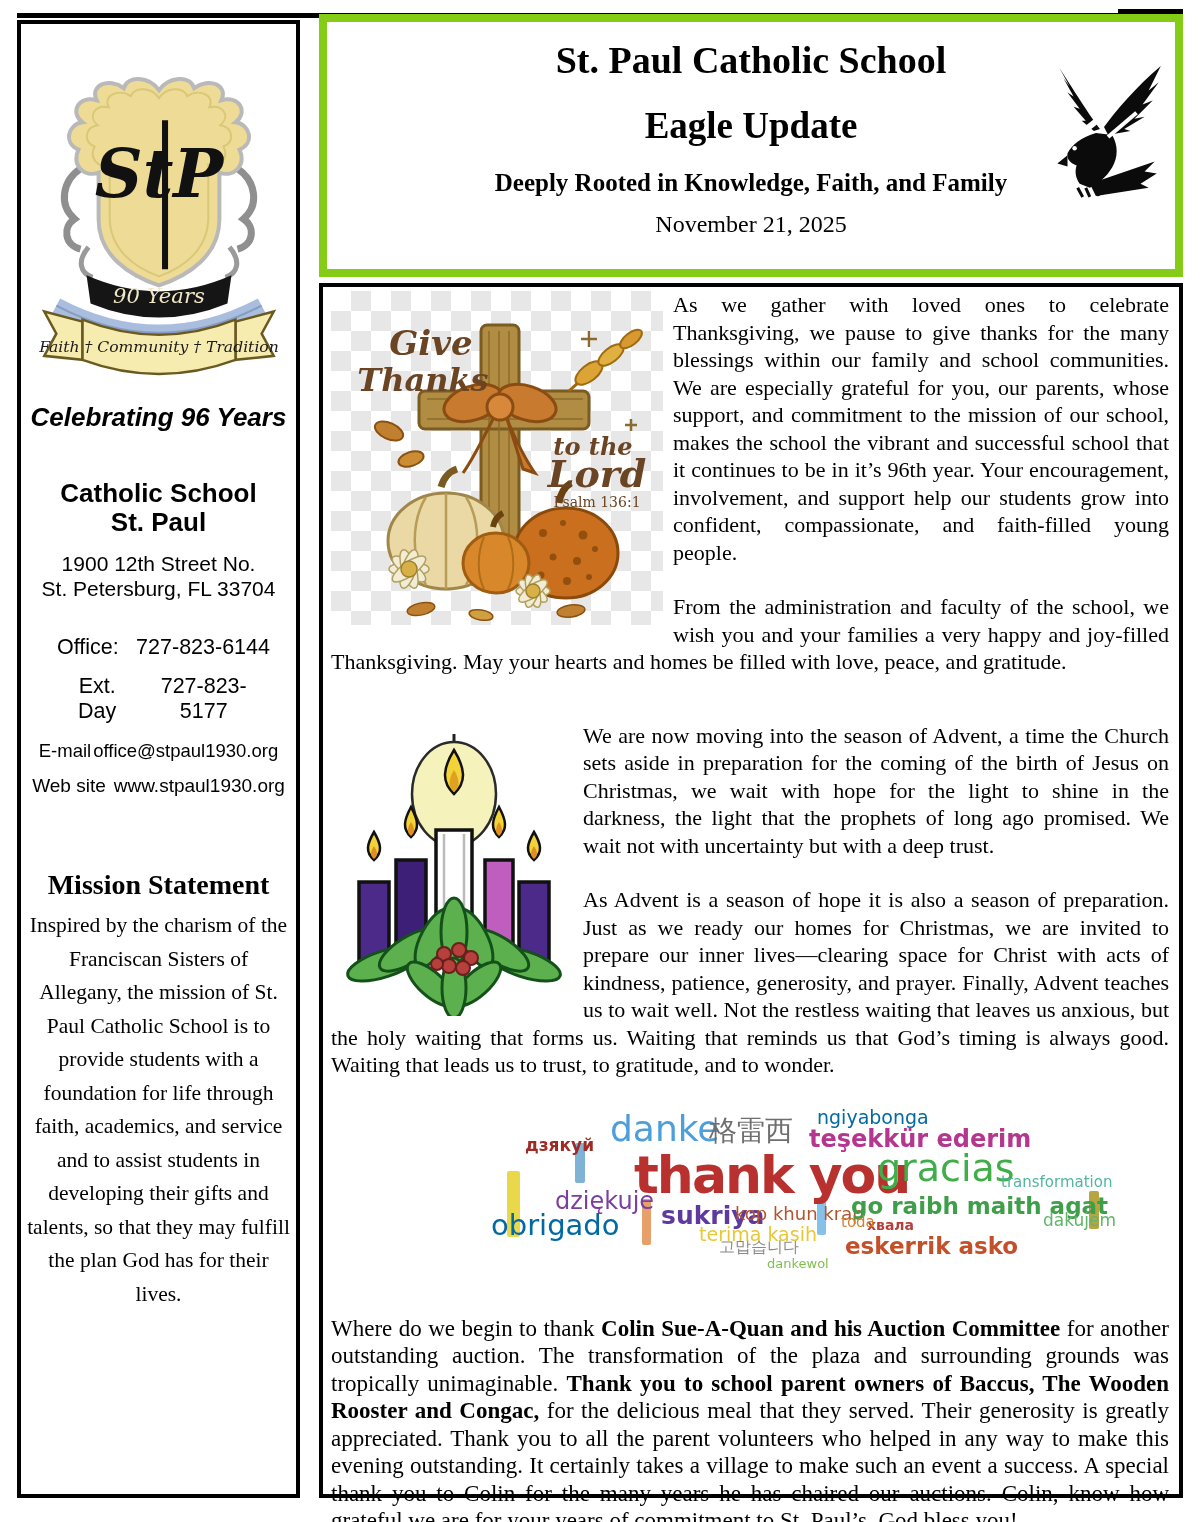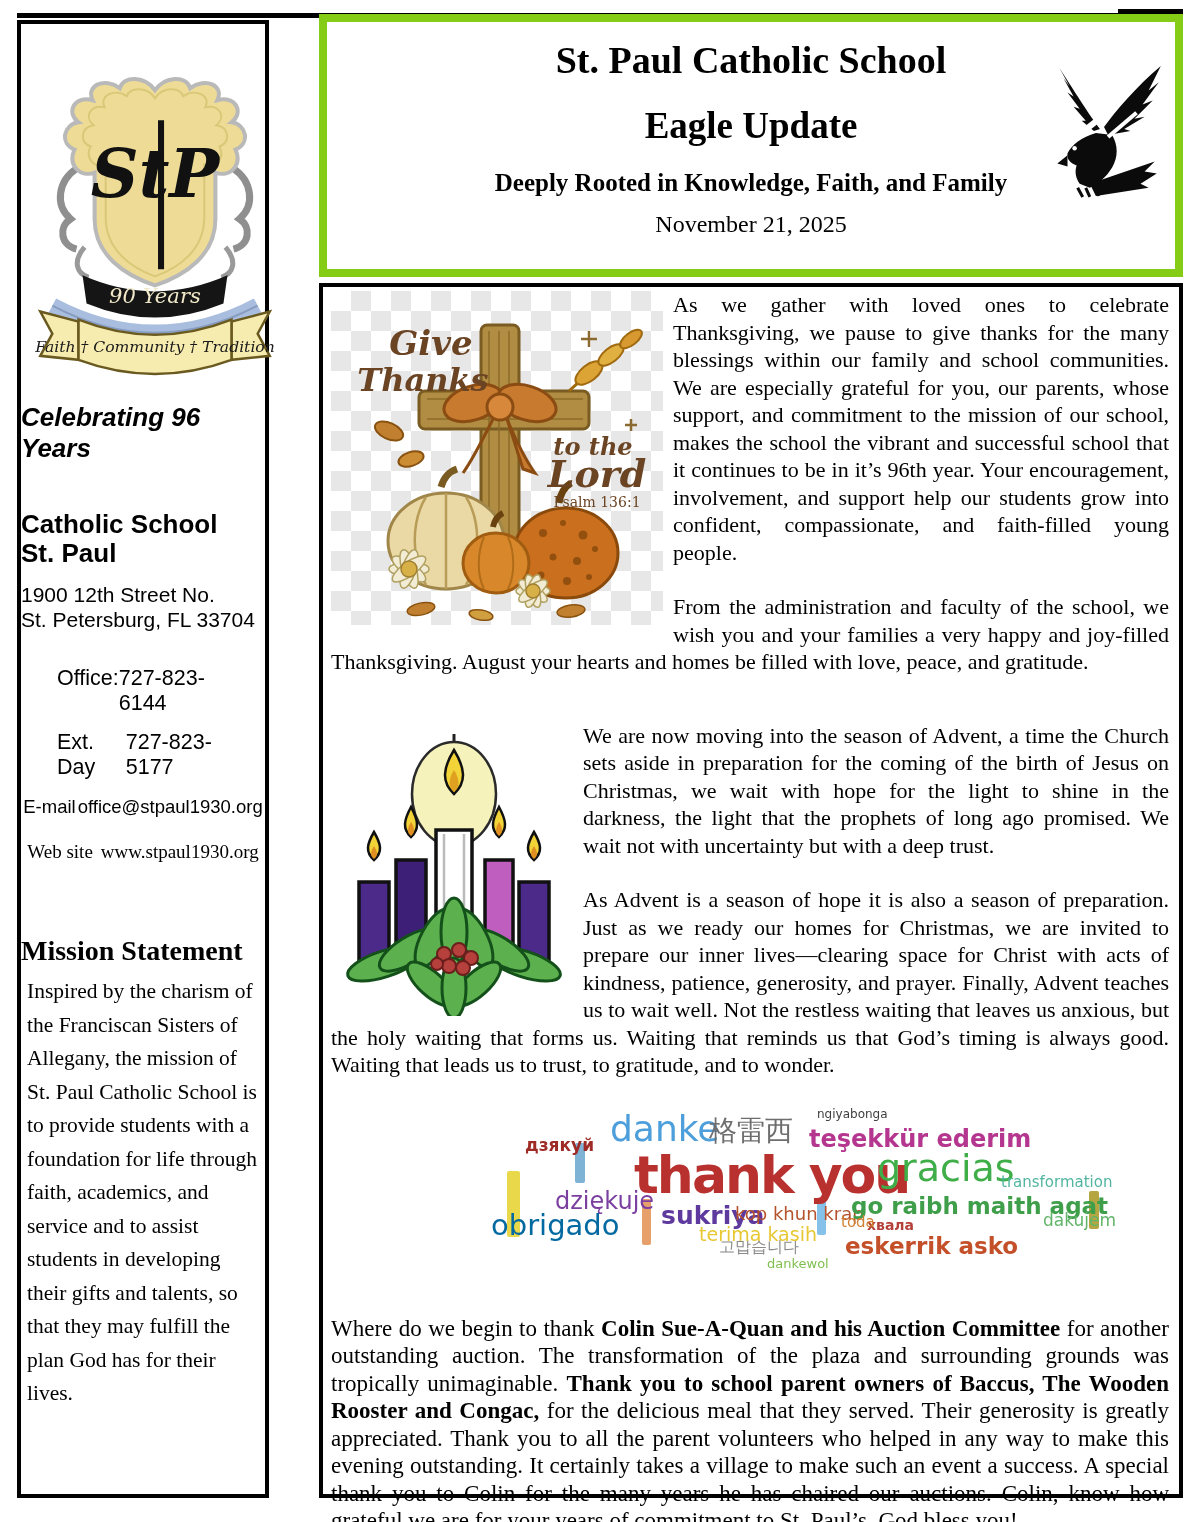--- a/index.html
+++ b/index.html
@@ -2,32 +2,32 @@
 <html><head>
 <meta charset="utf-8">
 <style>
   html,body{margin:0;padding:0;background:#fff;}
   .page{position:relative;width:1204px;height:1522px;background:#fff;color:#000;
         font-family:"Liberation Serif",serif;overflow:hidden;}
   .top-rule{position:absolute;left:17px;top:13px;width:1166px;height:5px;background:#000;}
   .top-rule-thick{position:absolute;left:1118px;top:9px;width:65px;height:11px;background:#000;}
 
   
-  .sidebar{position:absolute;left:17px;top:20px;width:252px;height:1478px;
-           border:4px solid #000;box-sizing:border-box;text-align:left;
+  .sidebar{position:absolute;left:17px;top:20px;width:283px;height:1478px;
+           border:4px solid #000;box-sizing:border-box;text-align:center;
            font-family:"Liberation Sans",sans-serif;}
   .crest-wrap{margin-top:44px;}
   .celebrating{margin-top:18px;font-size:26px;font-weight:bold;font-style:italic;letter-spacing:0px;}
   .school-name{margin-top:46px;font-size:26px;font-weight:bold;line-height:29px;}
   .address{margin-top:14px;font-size:21px;line-height:25px;}
   .contacts{margin-top:34px;}
   .contact-row{display:flex;justify-content:space-between;padding:0 26px 0 36px;
                font-size:21.5px;margin-top:14px;}
   .contact-line-sm{display:flex;justify-content:center;gap:2px;font-size:18.5px;margin-top:16px;}
-  .contact-line-sm2{display:flex;justify-content:center;gap:8px;font-size:19px;margin-top:23px;font-family:Liberation Serif, serif;}
+  .contact-line-sm2{display:flex;justify-content:center;gap:8px;font-size:19px;margin-top:13px;}
   .mission-title{margin-top:72px;font-family:"Liberation Serif",serif;
                  font-size:28px;font-weight:bold;}
   .mission-text{margin-top:8px;padding:0 6px;font-family:"Liberation Serif",serif;
                 font-size:21.5px;font-weight:500;line-height:33.5px;}
 
   
   .headerbox{position:absolute;left:319px;top:14px;width:864px;height:263px;
              border:8px solid #84cc16;box-sizing:border-box;text-align:center;}
   .hdr-title{margin-top:16px;font-size:38px;font-weight:bold;}
   .hdr-subtitle{margin-top:22px;font-size:37px;font-weight:bold;}
@@ -237,21 +237,21 @@
           <ellipse cx="240" cy="320" rx="14" ry="6" fill="#c08030" stroke="#8a5210" stroke-width="1.5" transform="rotate(-8 240 320)"></ellipse>
 
           <text x="100" y="64" text-anchor="middle" font-style="italic" font-weight="bold" font-size="34" fill="#6b4423">Give</text>
           <text x="92" y="100" text-anchor="middle" font-style="italic" font-weight="bold" font-size="32" fill="#6b4423">Thanks</text>
           <text x="262" y="164" text-anchor="middle" font-style="italic" font-weight="bold" font-size="24" fill="#6b4423">to the</text>
           <text x="266" y="196" text-anchor="middle" font-style="italic" font-weight="bold" font-size="38" fill="#6b4423">Lord</text>
           <text x="266" y="216" text-anchor="middle" font-size="14" fill="#6b4423">Psalm 136:1</text>
         </svg>
       </div>
       <div class="para">As we gather with loved ones to celebrate Thanksgiving, we pause to give thanks for the many blessings within our family and school communities. We are especially grateful for you, our parents, whose support, and commitment to the mission of our school, makes the school the vibrant and successful school that it continues to be in it’s 96th year. Your encouragement, involvement, and support help our students grow into confident, compassionate, and faith-filled young people.</div>
-      <div class="para p-gap">From the administration and faculty of the school, we wish you and your families a very happy and joy-filled Thanksgiving. August your hearts and homes be filled with love, peace, and gratitude.</div>
+      <div class="para p-gap">From the administration and faculty of the school, we wish you and your families a very happy and joy-filled Thanksgiving. May your hearts and homes be filled with love, peace, and gratitude.</div>
       <div class="clear"></div>
     </div>
 
     <div class="spacer-a"></div>
 
     <div class="article">
       <div class="advent-img">
         <svg width="234" height="284" viewBox="0 0 230 284">
           <path d="M115,2 V14" stroke="#222" stroke-width="3"></path>
           <ellipse cx="115" cy="62" rx="42" ry="52" fill="#f6f2bb" stroke="#2a2a2a" stroke-width="2.5"></ellipse>
@@ -320,21 +320,21 @@
       <div class="cw-decor" style="left:30px;top:66px;width:13px;height:66px;background:#e8d84a;"></div>
       <div class="cw-decor" style="left:98px;top:38px;width:10px;height:40px;background:#7fb3d5;"></div>
       <div class="cw-decor" style="left:165px;top:94px;width:9px;height:46px;background:#e8a06a;"></div>
       <div class="cw-decor" style="left:340px;top:96px;width:9px;height:34px;background:#85c1e9;"></div>
       <div class="cw-decor" style="left:612px;top:86px;width:10px;height:38px;background:#b5a642;"></div>
     <span class="cw" style="left: 157px; top: 44px; font-size: 52px; color: rgb(184, 49, 47); font-weight: bold; letter-spacing: -2px;">thank you</span>
         <span class="cw" style="left: 133px; top: 6px; font-size: 36px; color: rgb(77, 159, 219);">danke</span>
         <span class="cw" style="left: 232px; top: 12px; font-size: 28px; color: rgb(110, 110, 110);">格雷西</span>
         <span class="cw" style="left: 400px; top: 44px; font-size: 38px; color: rgb(63, 174, 73);">gracias</span>
         <span class="cw" style="left: 332px; top: 22px; font-size: 24px; color: rgb(181, 54, 143); font-weight: bold;">teşekkür ederim</span>
-        <span class="cw" style="left: 340px; top: 3px; font-size: 12px; color: #404040;">ngiyabonga</span>
+        <span class="cw" style="left: 340px; top: 3px; font-size: 19px; color: #0369a1;">ngiyabonga</span>
         <span class="cw" style="left: 48px; top: 32px; font-size: 17px; color: rgb(158, 43, 37); font-weight: bold;">дзякуй</span>
         <span class="cw" style="left: 78px; top: 84px; font-size: 24px; color: rgb(123, 63, 160);">dziękuje</span>
         <span class="cw" style="left: 14px; top: 106px; font-size: 29px; color: #0369a1;">obrigado</span>
         <span class="cw" style="left: 184px; top: 98px; font-size: 25px; color: rgb(95, 58, 158); font-weight: bold;">sukriya</span>
         <span class="cw" style="left: 258px; top: 100px; font-size: 18px; color: rgb(181, 83, 44);">kop khun krap</span>
         <span class="cw" style="left: 374px; top: 90px; font-size: 23px; color: rgb(63, 158, 73); font-weight: bold;">go raibh maith agat</span>
         <span class="cw" style="left: 390px; top: 113px; font-size: 14px; color: rgb(181, 64, 58); font-weight: bold;">хвала</span>
         <span class="cw" style="left: 364px; top: 110px; font-size: 15px; color: rgb(208, 128, 48);">toda</span>
         <span class="cw" style="left: 566px; top: 107px; font-size: 17px; color: rgb(98, 181, 106);">dakujem</span>
         <span class="cw" style="left: 524px; top: 70px; font-size: 15px; color: rgb(82, 181, 160);">transformation</span>

